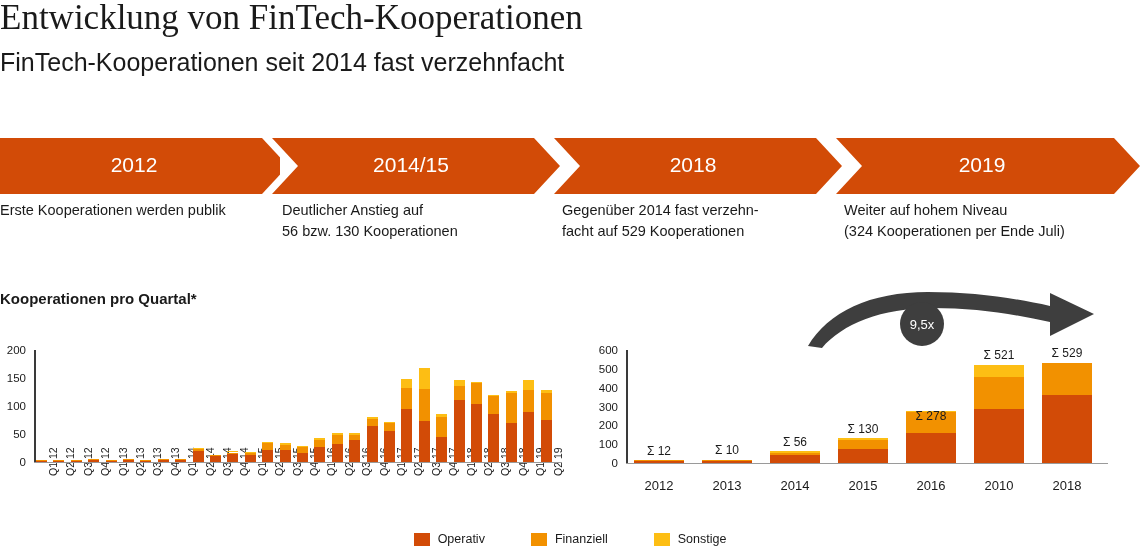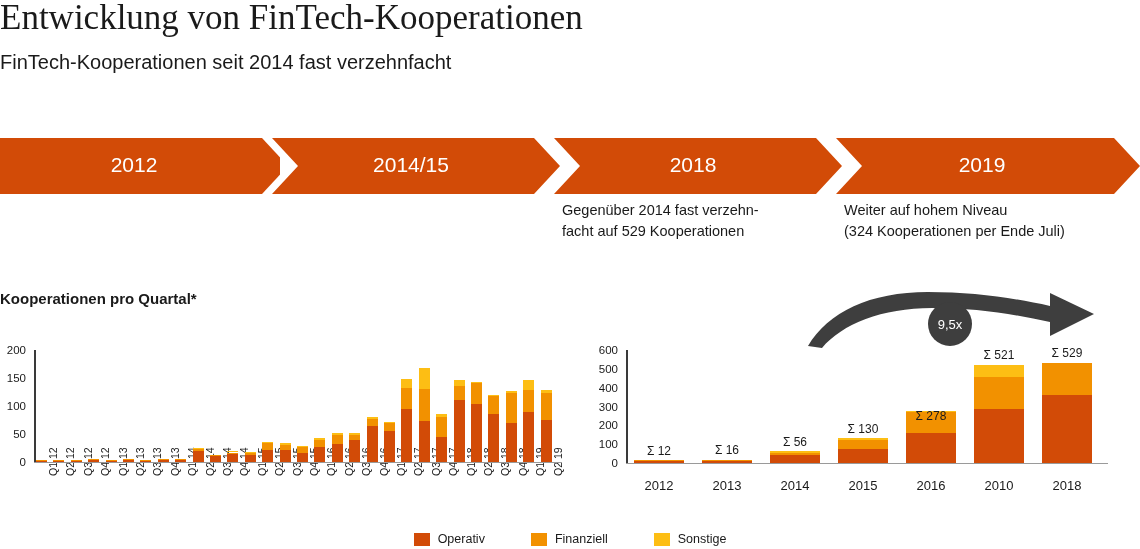--- a/index.html
+++ b/index.html
@@ -12,21 +12,21 @@
 
   
   .title{
     position:absolute;left:0;top:-2px;
     font-family:"Liberation Serif",serif;
     font-size:35px;line-height:40px;font-weight:400;color:#1a1a1a;
     letter-spacing:0px;white-space:nowrap;
   }
   .subtitle{
     position:absolute;left:0;top:48px;
-    font-size:20px;line-height:28px;font-weight:400;color:#1a1a1a;
+    font-size:25px;line-height:28px;font-weight:400;color:#1a1a1a;
     white-space:nowrap;
   }
 
   
   .timeline{position:absolute;left:0;top:138px;width:1140px;height:56px;}
   .chev{
     position:absolute;top:0;height:56px;
     background:#D24B07;color:#ffffff;
     display:flex;align-items:center;justify-content:center;
     font-size:21px;
@@ -78,21 +78,21 @@
     text-align:center;width:80px;
   }
   .ytick{
     position:absolute;top:128px;font-size:13px;color:#1a1a1a;
     text-align:center;width:80px;
   }
 
   
   #arrowWrap{position:absolute;left:806px;top:286px;width:300px;height:62px;}
   .arrow-badge{
-    position:absolute;left:122px;top:16px;width:44px;height:44px;
+    position:absolute;left:94px;top:16px;width:44px;height:44px;
     border-radius:50%;background:#3E3E3E;color:#ffffff;
     display:flex;align-items:center;justify-content:center;
     font-size:13px;
   }
 
   
   #legend{
     position:absolute;left:0;top:530px;width:1140px;height:18px;
     display:flex;align-items:center;justify-content:center;gap:46px;
     font-size:12.5px;color:#1a1a1a;
@@ -116,20 +116,23 @@
       <span>2014/15</span>
     </div>
     <div class="chev c2">
       <span>2018</span>
     </div>
     <div class="chev c3">
       <span>2019</span>
     </div>
   </div>
 
+  <div class="tl-desc d0" style="white-space: pre-line;">Erste Kooperationen werden publik</div>
+  <div class="tl-desc d1" style="white-space: pre-line;">Deutlicher Anstieg auf
+56 bzw. 130 Kooperationen</div>
   <div class="tl-desc d2" style="white-space: pre-line;">Gegenüber 2014 fast verzehn-
 facht auf 529 Kooperationen</div>
   <div class="tl-desc d3" style="white-space: pre-line;">Weiter auf hohem Niveau
 (324 Kooperationen per Ende Juli)</div>
 
   <div class="panel-title" id="qTitle">Kooperationen pro Quartal*</div>
   <div id="qChart">
     <div id="qPlot">
         <div class="qbar" style="left: 0px; width: 11px; height: 1.68px;">
           <div class="seg" style="background: rgb(210, 75, 7); height: 1.2px; bottom: 0px;"></div>
@@ -317,21 +320,21 @@
           <div class="seg" style="background: rgb(210, 75, 7); height: 1.695px; bottom: 0px;"></div>
           <div class="seg" style="background: rgb(242, 145, 0); height: 1.2px; bottom: 1.695px;"></div>
         </div>
         <div class="ytick" style="left: -15px;">2012</div>
         <div class="ysum" style="left: -15px; top: 93.74px;">Σ 12</div>
         <div class="ybar" style="left: 68px; width: 50px; height: 2.825px;">
           <div class="seg" style="background: rgb(210, 75, 7); height: 2.07167px; bottom: 0px;"></div>
           <div class="seg" style="background: rgb(242, 145, 0); height: 1.2px; bottom: 2.07167px;"></div>
         </div>
         <div class="ytick" style="left: 53px;">2013</div>
-        <div class="ysum" style="left: 53px; top: 93.175px;">Σ 16</div>
+        <div class="ysum" style="left: 53px; top: 93.175px;">Σ 10</div>
         <div class="ybar" style="left: 136px; width: 50px; height: 10.5467px;">
           <div class="seg" style="background: rgb(210, 75, 7); height: 8.28667px; bottom: 0px;"></div>
           <div class="seg" style="background: rgb(242, 145, 0); height: 2.07167px; bottom: 8.28667px;"></div>
           <div class="seg" style="background: rgb(253, 190, 20); height: 1.2px; bottom: 10.3583px;"></div>
         </div>
         <div class="ytick" style="left: 121px;">2014</div>
         <div class="ysum" style="left: 121px; top: 85.4533px;">Σ 56</div>
         <div class="ybar" style="left: 204px; width: 50px; height: 24.4833px;">
           <div class="seg" style="background: rgb(210, 75, 7); height: 14.3133px; bottom: 0px;"></div>
           <div class="seg" style="background: rgb(242, 145, 0); height: 9.04px; bottom: 14.3133px;"></div>

